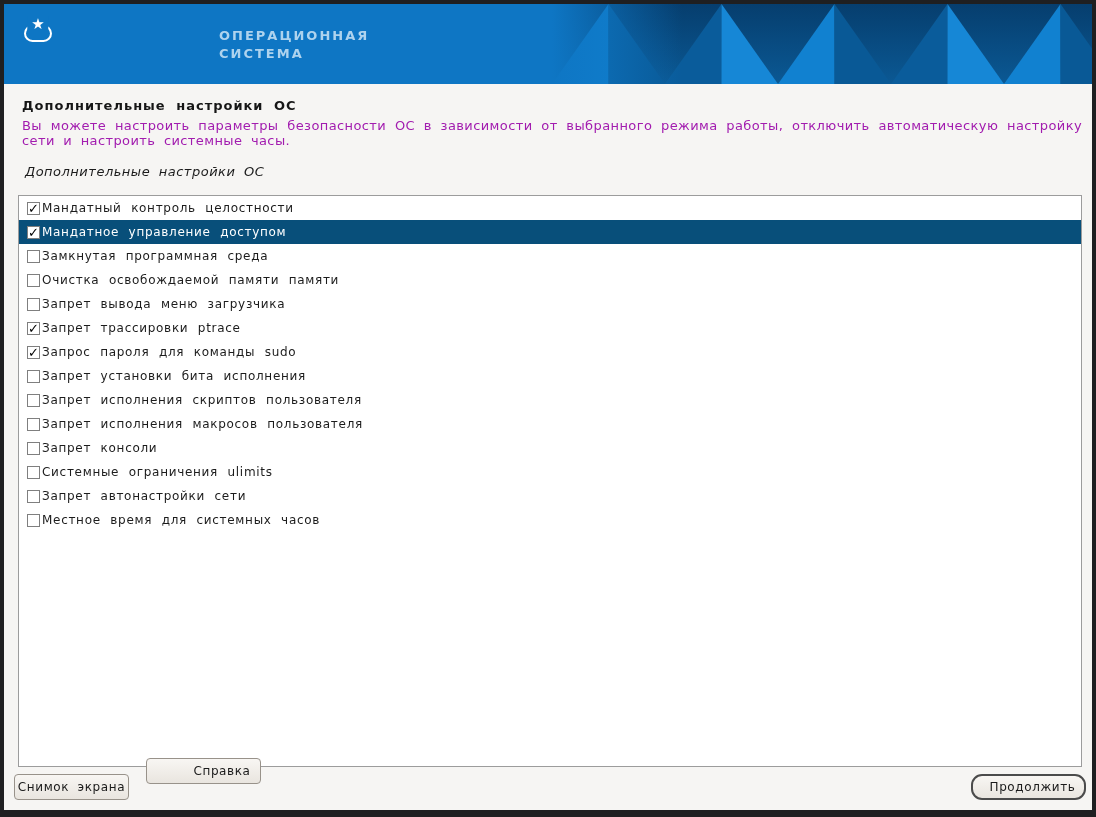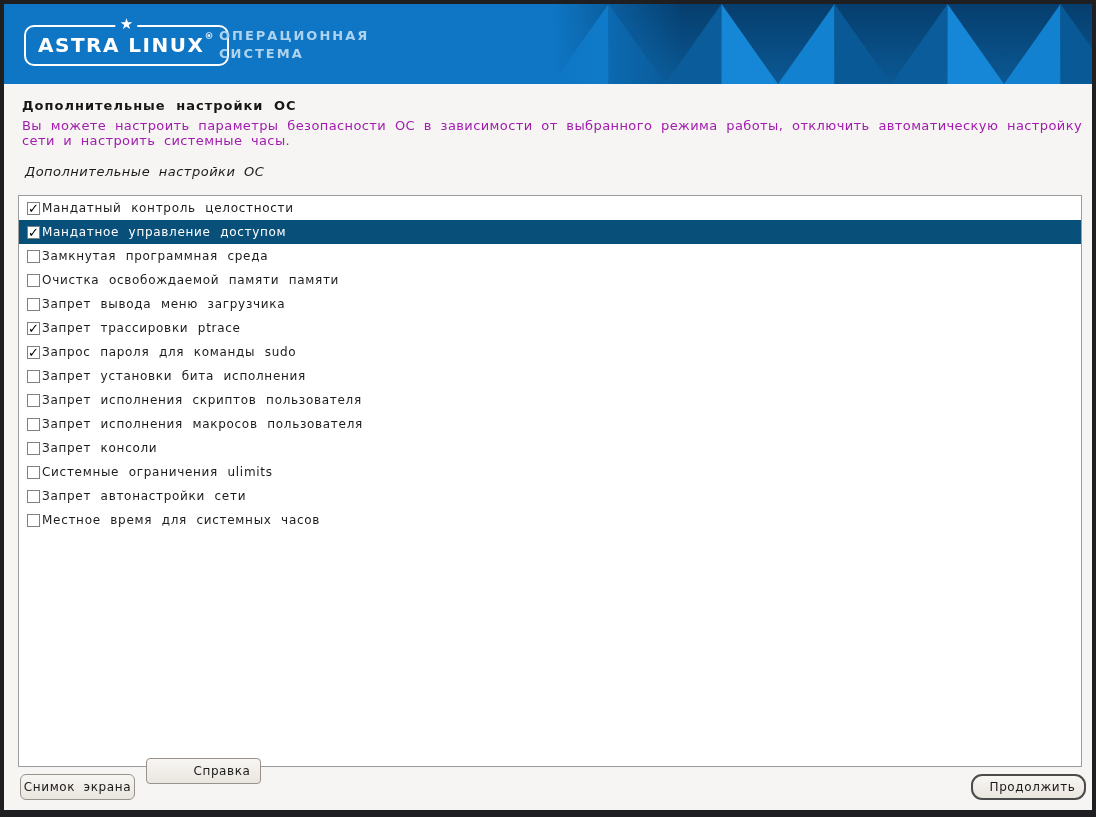--- a/index.html
+++ b/index.html
@@ -87,21 +87,21 @@
 
   
   .btn {
     position:absolute; height:26px; width:115px;
     background:linear-gradient(#f8f6f3,#e9e5df);
     border:1px solid #98928a; border-radius:4px;
     font-family:"DejaVu Sans","Liberation Sans",sans-serif;
     font-size:12px; color:#1a1a1a; letter-spacing:0.6px; word-spacing:4px;
     display:flex; align-items:center; justify-content:center; cursor:pointer;
   }
-  .btn-screenshot { left:16px; bottom:10px;border-radius:6px; }
+  .btn-screenshot { left:10px; bottom:10px; }
   .btn-help { left:142px; bottom:26px;padding-left:37px; }
   .btn-continue {
     right:6px; bottom:10px;
     border:2px solid #4b4b4b; border-radius:11px;padding-left:8px;
   }
 </style>
 </head>
 <body>
 
 <div class="frame">
@@ -129,21 +129,20 @@
               <polygon points="226,80 169.5,160 169.5,80" fill="#0b65a8"></polygon>
             </pattern>
           </defs>
           <rect width="540" height="80" fill="url(#facets)"></rect>
         </svg>
         <div class="pattern-fade"></div>
       </div>
 
       <div class="logo-box">
         <span class="logo-star">★</span>
-        <span class="logo-text"><span>ASTRA LINUX</span><span class="logo-reg">®</span></span>
       </div>
 
       <div class="header-subtitle">
         <div>ОПЕРАЦИОННАЯ</div>
         <div>СИСТЕМА</div>
       </div>
     </div>
 
     <div class="page-title">Дополнительные настройки ОС</div>
     <div class="page-desc">Вы можете настроить параметры безопасности ОС в зависимости от выбранного режима работы, отключить автоматическую настройку сети и настроить системные часы.</div>

